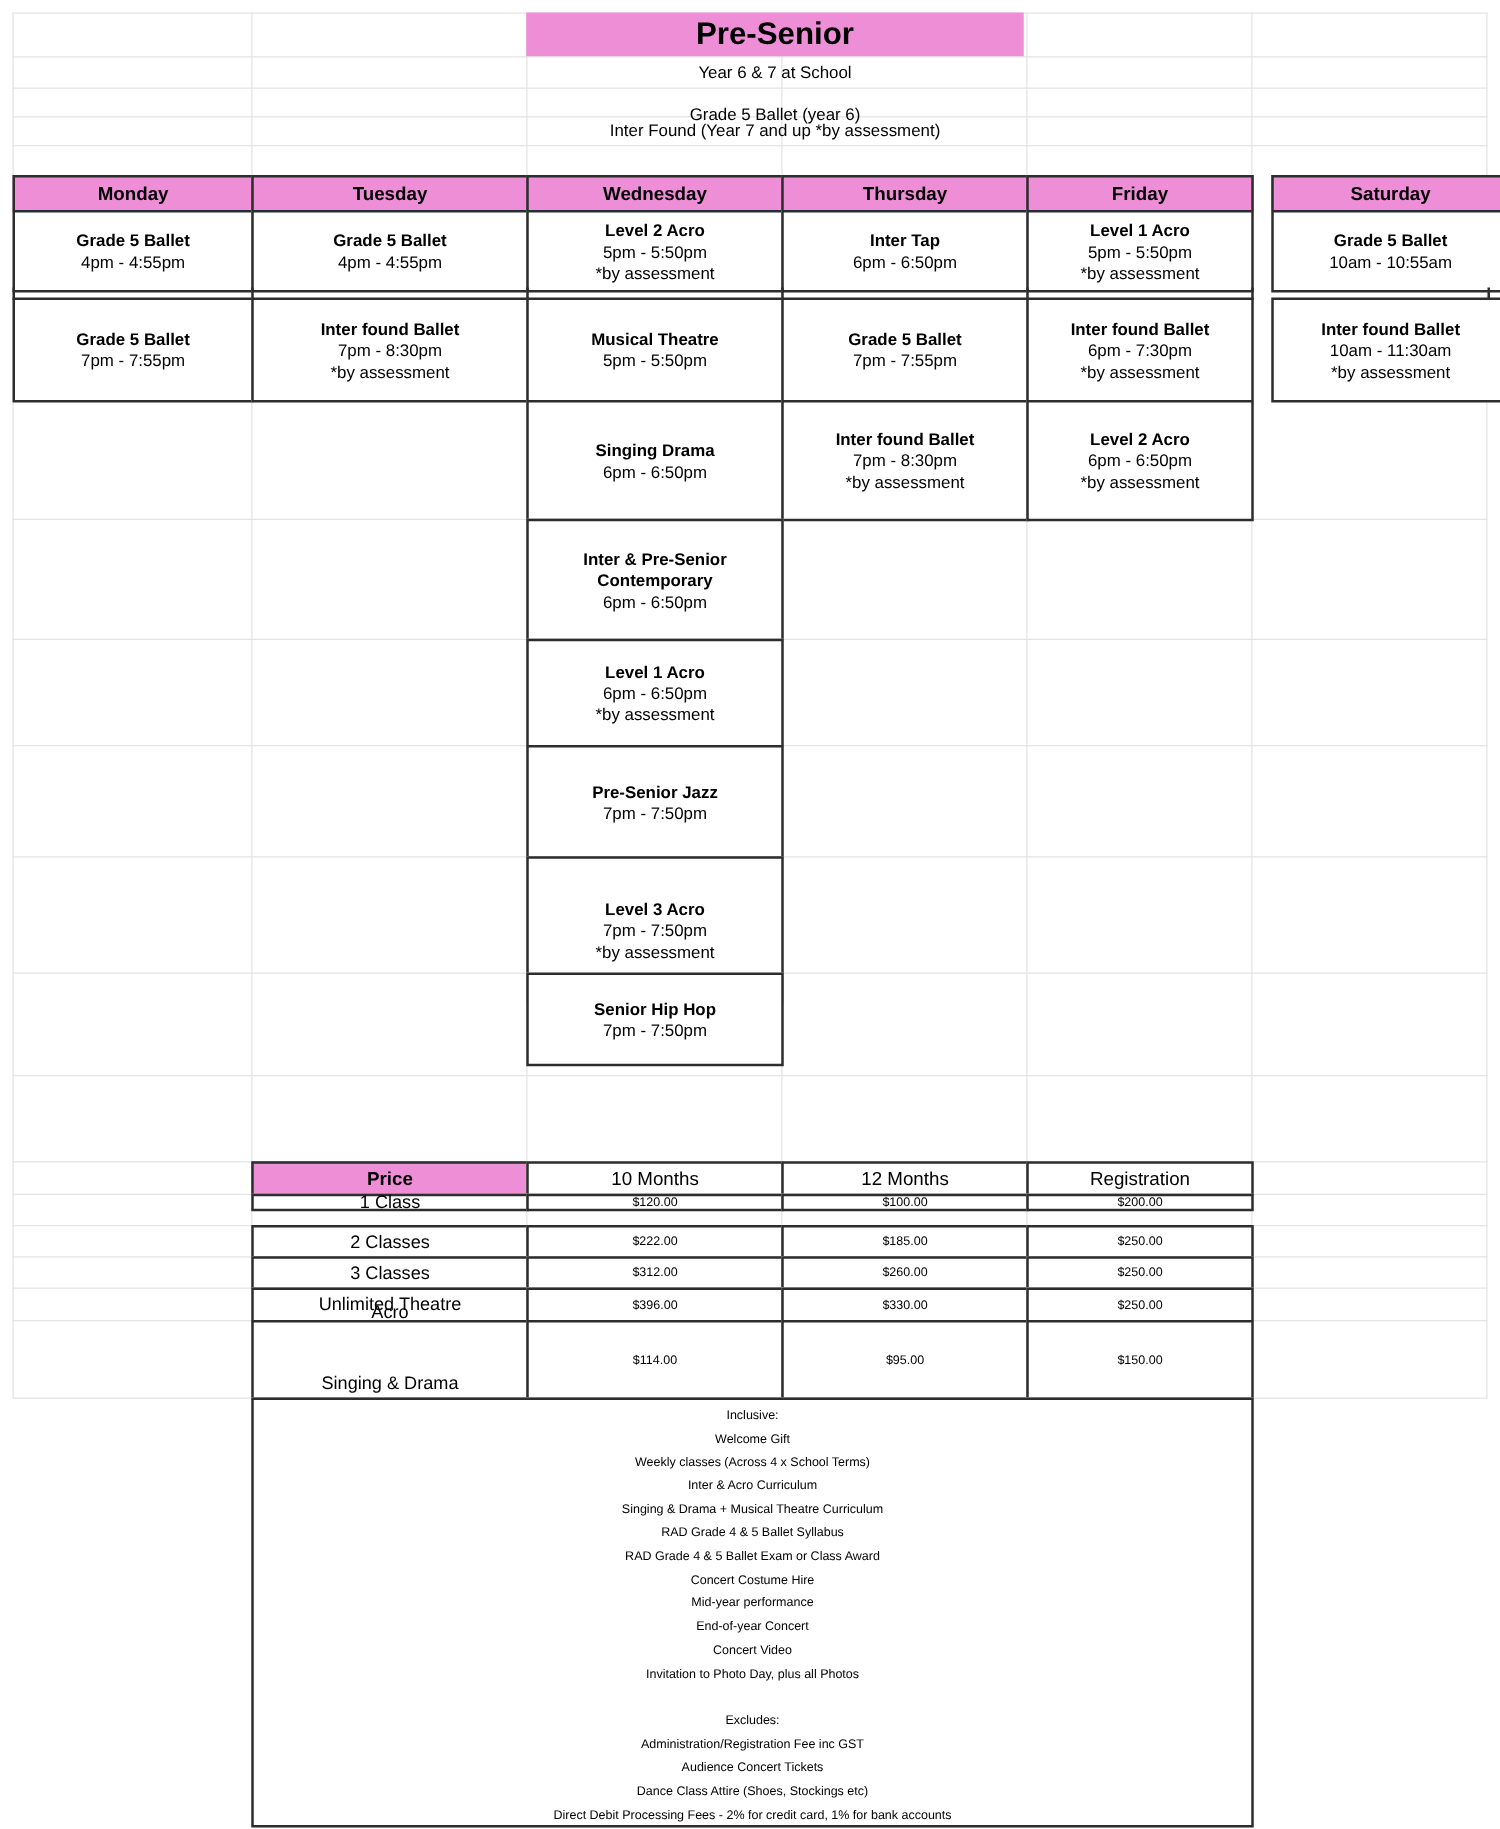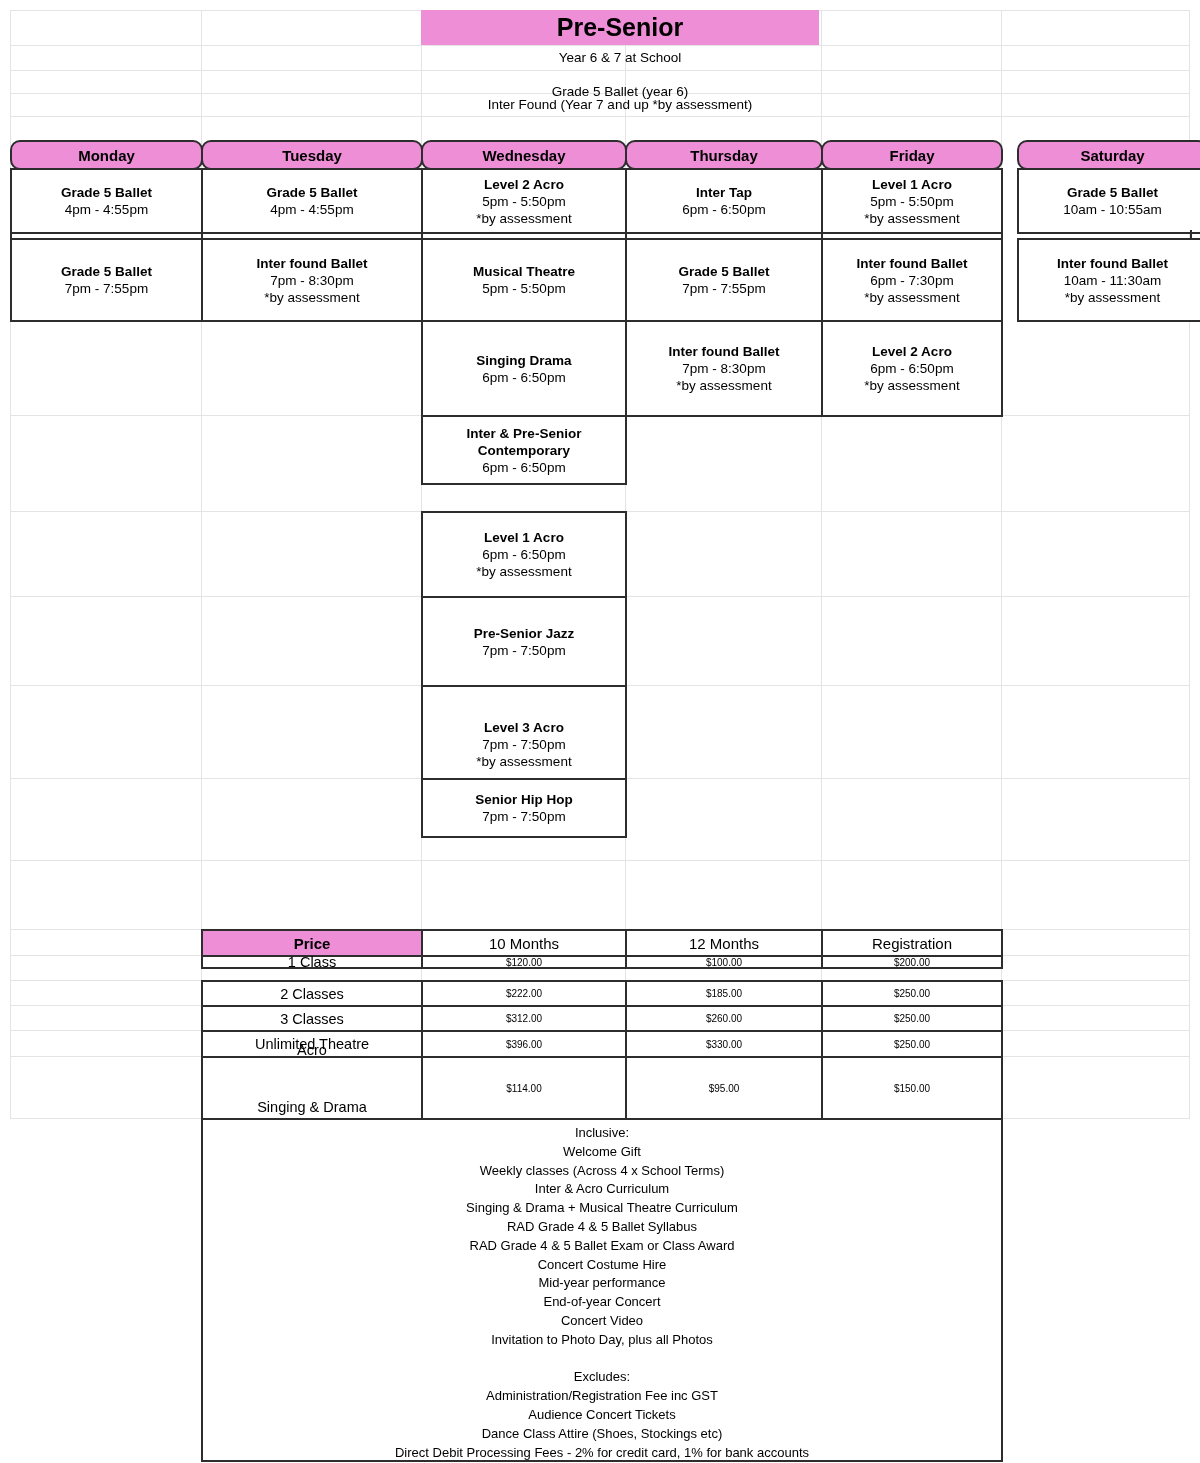--- a/index.html
+++ b/index.html
@@ -6,43 +6,43 @@
   .sheet{position:relative;width:1200px;height:1463px;background:#fff;overflow:hidden;
          font-family:"Liberation Sans",sans-serif;color:#000;}
   .cell{position:absolute;box-sizing:border-box;border:2px solid var(--border,#2d2d2d);
         background:#fff;display:flex;flex-direction:column;align-items:center;
         justify-content:center;text-align:center;z-index:1;}
   
   .c0{left:10px;width:193px}.c1{left:201px;width:222px}.c2{left:421px;width:206px}
   .c3{left:625px;width:198px}.c4{left:821px;width:182px}.c5{left:1017px;width:191px}
   
   .r1{top:168px;height:66px}.r2{top:238px;height:84px}.r3{top:320px;height:97px}
-  .r4{top:415px;height:70px}.r5{top:511px;height:87px}.r6{top:596px;height:91px}
-  .r7{top:685px;height:118px}.r8{top:778px;height:60px}
-  .dh{top:140px;height:30px;background:var(--pink,#ee8ed6);font-weight:700;font-size:15px;border-radius:10px;}
+  .r4{top:415px;height:98px}.r5{top:511px;height:87px}.r6{top:596px;height:91px}
+  .r7{top:685px;height:118px}.r8{top:778px;height:75px}
+  .dh{top:140px;height:30px;background:var(--pink,#ee8ed6);font-weight:700;font-size:15px;}
   .cls{font-size:13.5px;line-height:17px;padding:2px 6px;}
   .cls .nm{font-weight:700;}
   .banner{position:absolute;left:421px;top:10px;width:398px;height:35px;z-index:1;
           background:var(--pink,#ee8ed6);display:flex;align-items:center;justify-content:center;
           font-weight:700;font-size:25px;}
   .sub{position:absolute;left:421px;width:398px;display:flex;align-items:center;
        justify-content:center;font-size:13.5px;z-index:1;}
   .gv{position:absolute;width:2px;top:230px;height:10px;background:var(--border,#2d2d2d);z-index:2;}
   
   .pc0{left:201px;width:222px}.pc1{left:421px;width:206px}.pc2{left:625px;width:198px}.pc3{left:821px;width:182px}
   .pr0{top:929px;height:28px}.pr1{top:955px;height:14px}.pr2{top:980px;height:27px}
   .pr3{top:1005px;height:27px}.pr4{top:1030px;height:28px}.pr5{top:1056px;height:64px}
   .ph{font-size:15px;}
   .pink{background:var(--pink,#ee8ed6);font-weight:700;}
   .plabel{font-size:14.5px;}
   .plabel .pl{line-height:17.5px;margin-top:40px;}
   .pval{font-size:10px;}
   .notes{position:absolute;left:201px;top:1118px;width:802px;height:344px;box-sizing:border-box;
          border:2px solid var(--border,#2d2d2d);background:#fff;text-align:center;
-         font-size:13px;padding-top:4px;z-index:1;}
+         font-size:10px;padding-top:4px;z-index:1;}
   .nl{line-height:18.8px;min-height:18.8px;}
 </style>
 </head>
 <body>
 
 <div class="sheet" id="sheet">
 
   <div class="banner">
     <span>Pre-Senior</span>
   </div>

